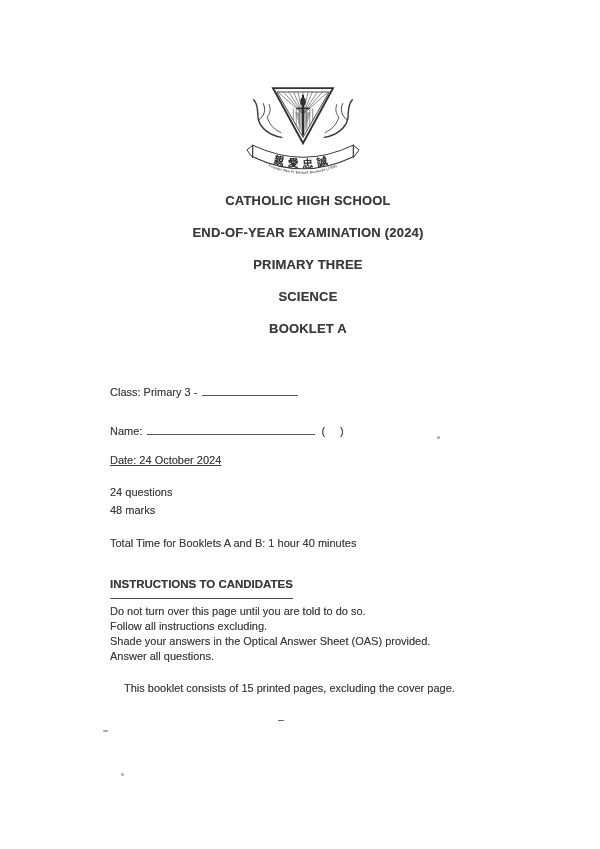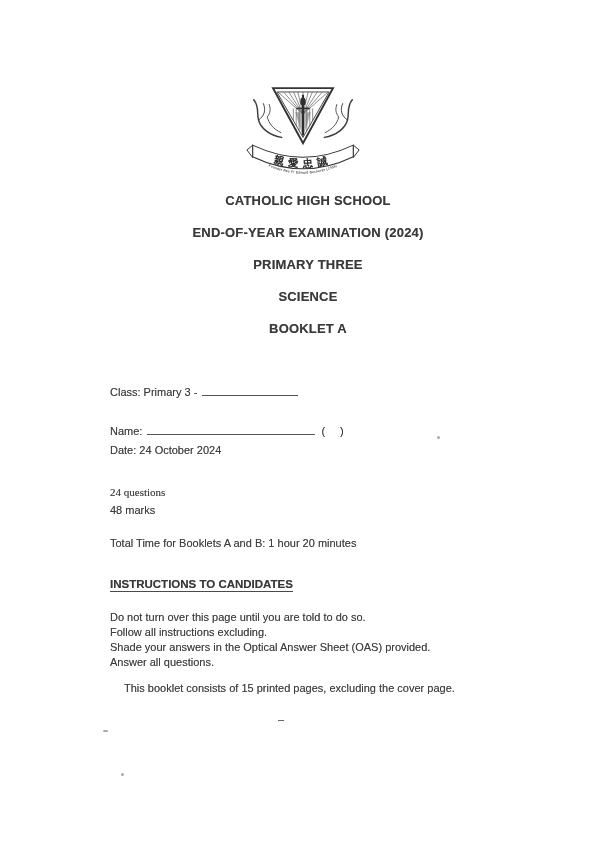--- a/index.html
+++ b/index.html
@@ -14,34 +14,34 @@
     font-weight:bold; font-size:13px; letter-spacing:.2px; color:#3a3a3a;
   }
   .h-school  { top:193px; }
   .h-exam    { top:225px; }
   .h-level   { top:257px; }
   .h-subject { top:289px; }
   .h-booklet { top:321px; }
   .field, .info-row { position:absolute; left:110px; font-size:11px; color:#3d3d3d; white-space:nowrap; }
   .f-name  { top:375px;margin-top:48px; }
   .f-class { top:384px; }
-  .f-date  { top:444px; }
+  .f-date  { top:454px;text-decoration:underline; }
   .blank { display:inline-block; border-bottom:1px solid #555; height:11px; vertical-align:baseline; margin-left:5px; }
   .blank-name  { width:168px; }
   .blank-class { width:96px; }
   .paren { display:inline-block; margin-left:6px; }
   .paren-gap { display:inline-block; width:15px; }
-  .i-questions { top:486px;font-family:Liberation Serif, serif; }
+  .i-questions { top:486px; }
   .i-marks     { top:504px; }
   .i-time      { top:537px; }
   .instr-title {
     position:absolute; left:110px; top:578px; font-size:11.5px; font-weight:bold;
-    color:#383838; border-bottom:1.4px solid #4a4a4a; padding-bottom:1px;
+    color:#383838; border-bottom:1.4px solid #4a4a4a; padding-bottom:8px;
   }
-  .instr-lines { position:absolute; left:110px; top:604px; font-size:11px; line-height:15px; color:#3d3d3d;margin-top:6px; }
+  .instr-lines { position:absolute; left:110px; top:604px; font-size:11px; line-height:15px; color:#3d3d3d; }
   .instr-note  { position:absolute; left:124px; top:682px; font-size:11px; color:#3d3d3d; }
   .footer-dash { position:absolute; left:278px; top:713px; font-size:11px; color:#555; }
   .artifact { position:absolute; background:#8d8d8d; border-radius:50%; opacity:.75; }
   .a-1 { left:437px; top:436px; width:3px; height:3px; }
   .a-2 { left:103px; top:730px; width:5px; height:2px; border-radius:1px; }
   .a-3 { left:121px; top:773px; width:3px; height:3px; }
 </style>
 </head>
 <body>
 
@@ -106,21 +106,21 @@
   </div>
 
   <div class="field f-class">
     <span>Class: Primary 3 -</span><span class="blank blank-class"></span>
   </div>
 
   <div class="field f-date">Date: 24 October 2024</div>
 
   <div class="info-row i-questions">24 questions</div>
   <div class="info-row i-marks">48 marks</div>
-  <div class="info-row i-time">Total Time for Booklets A and B: 1 hour 20 minutes</div>
+  <div class="info-row i-time">Total Time for Booklets A and B: 1 hour 40 minutes</div>
 
   <div class="instr-title">INSTRUCTIONS TO CANDIDATES</div>
 
   <div class="instr-lines">
     <div>Do not turn over this page until you are told to do so.</div>
     <div>Follow all instructions excluding.</div>
     <div>Shade your answers in the Optical Answer Sheet (OAS) provided.</div>
     <div>Answer all questions.</div>
   </div>
 

